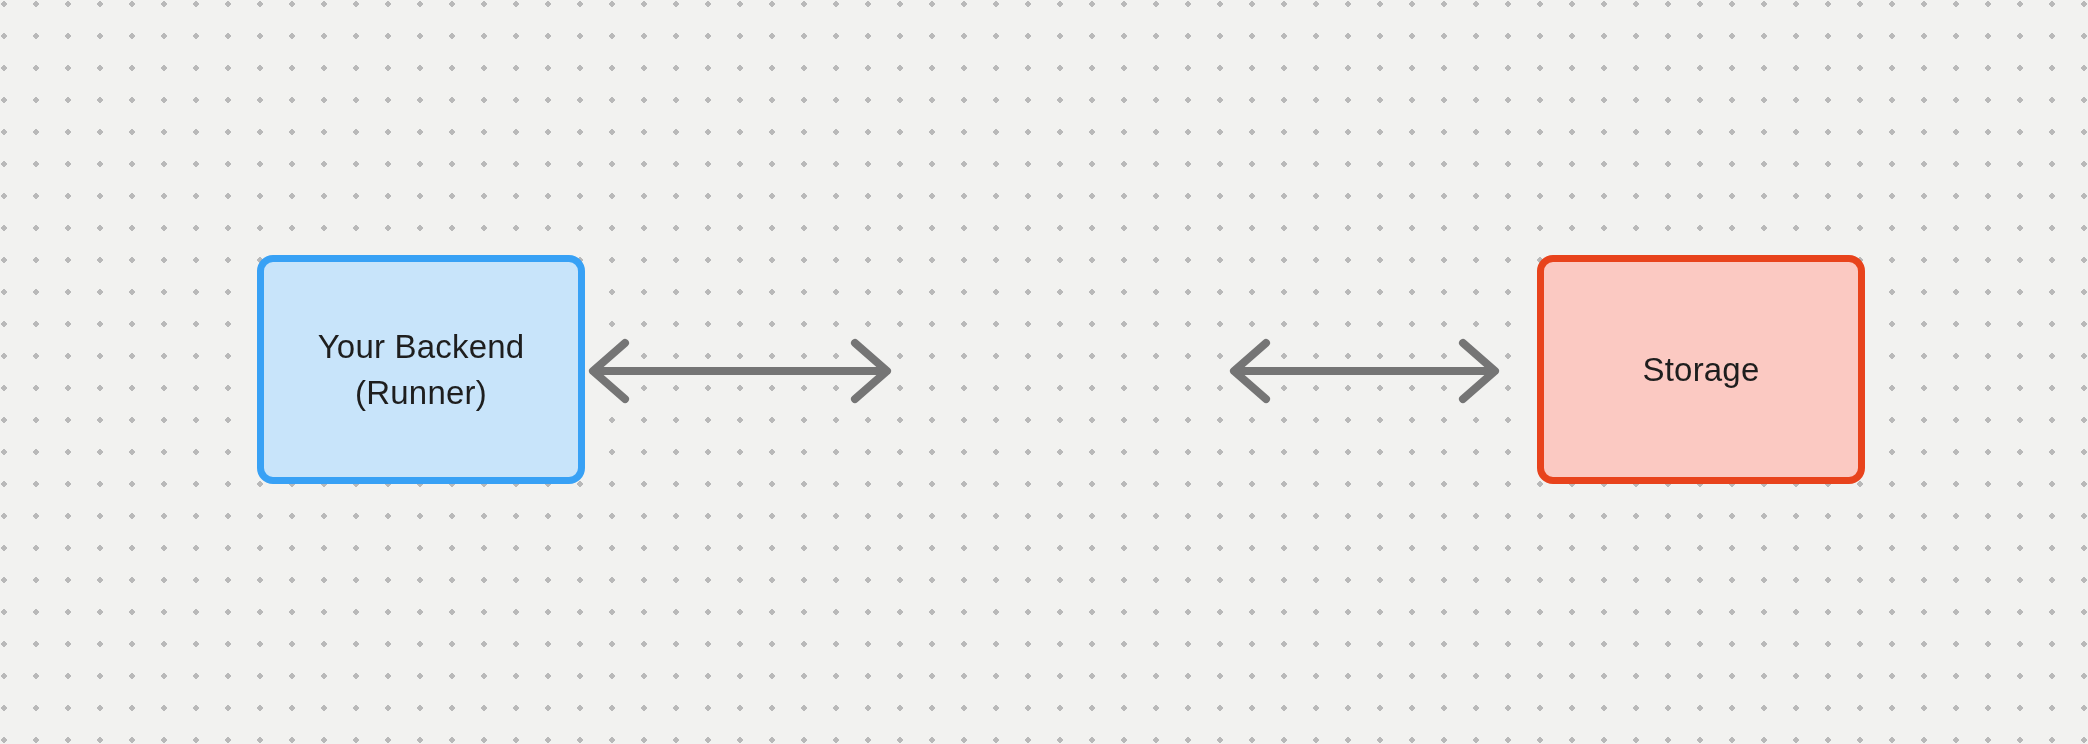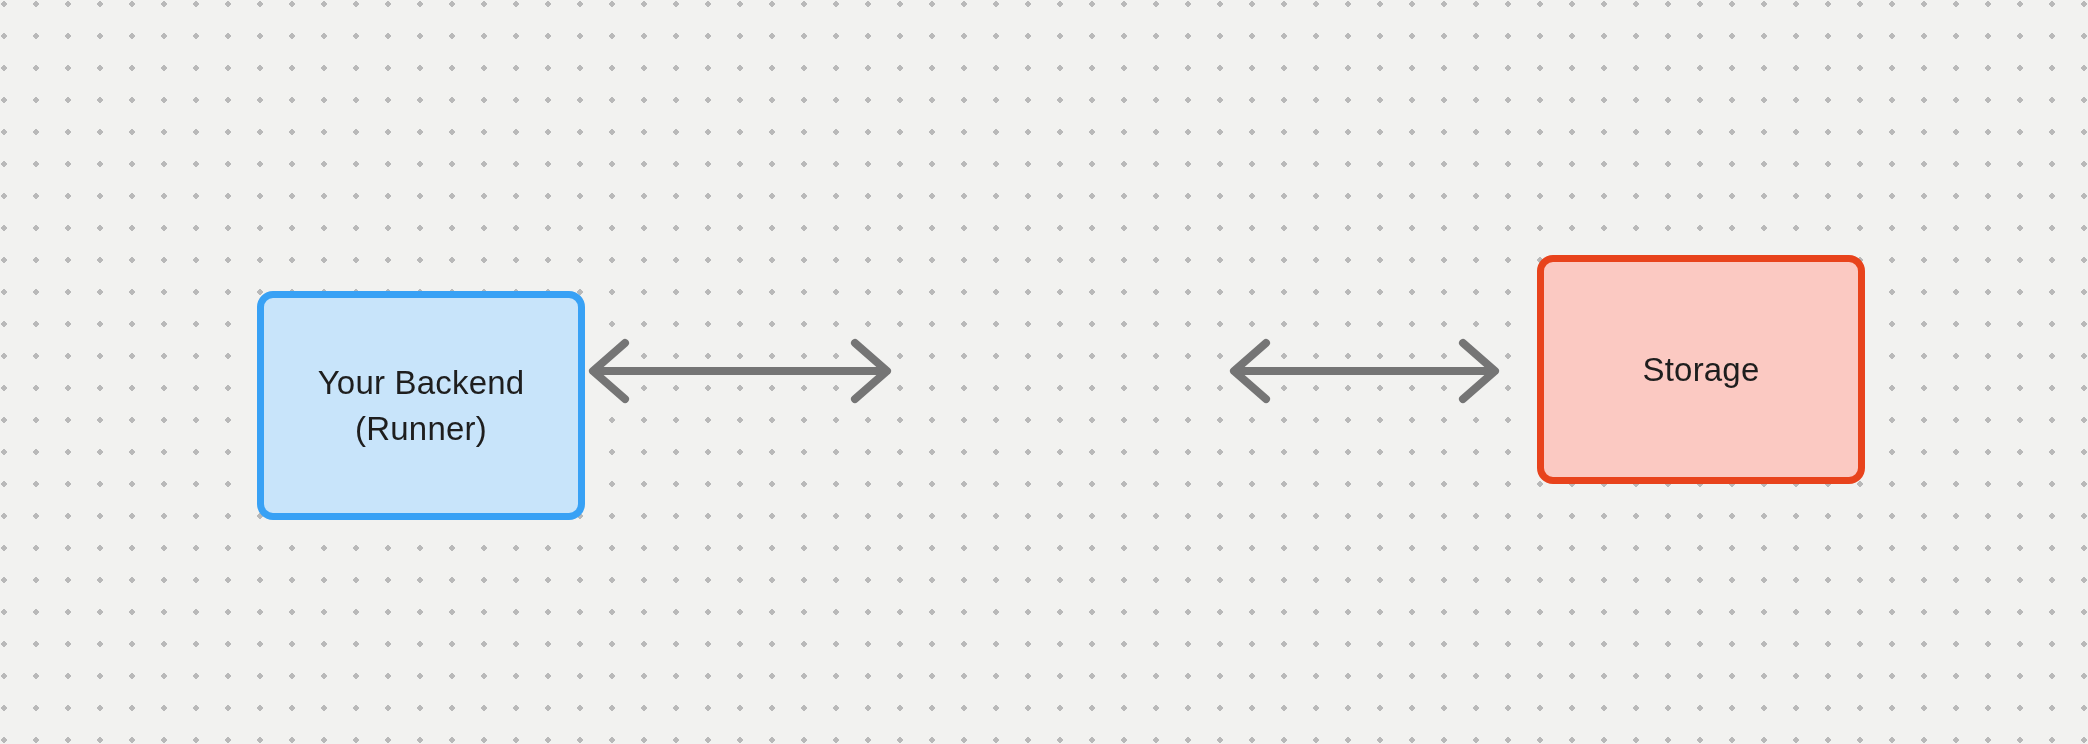--- a/index.html
+++ b/index.html
@@ -52,21 +52,20 @@
     font-size: 33px;
     line-height: 46px;
     color: var(--text, #1e1e1e);
     letter-spacing: 0.2px;
   }
   .node-label .line:empty { display: none; }
   #node-backend {
     left: 257px;
     border-color: var(--node-backend-border, #38a1f5);
     background: var(--node-backend-fill, #c8e4fa);
-    margin-top: 36px;
   }
   #node-engine {
     left: 895px;
     border-color: var(--node-engine-border, #f9a14b);
     background: var(--node-engine-fill, #fbe3c9);
   }
   #node-storage {
     left: 1505px;
     border-color: var(--node-storage-border, #e8431c);
     background: var(--node-storage-fill, #fbc9c2);

